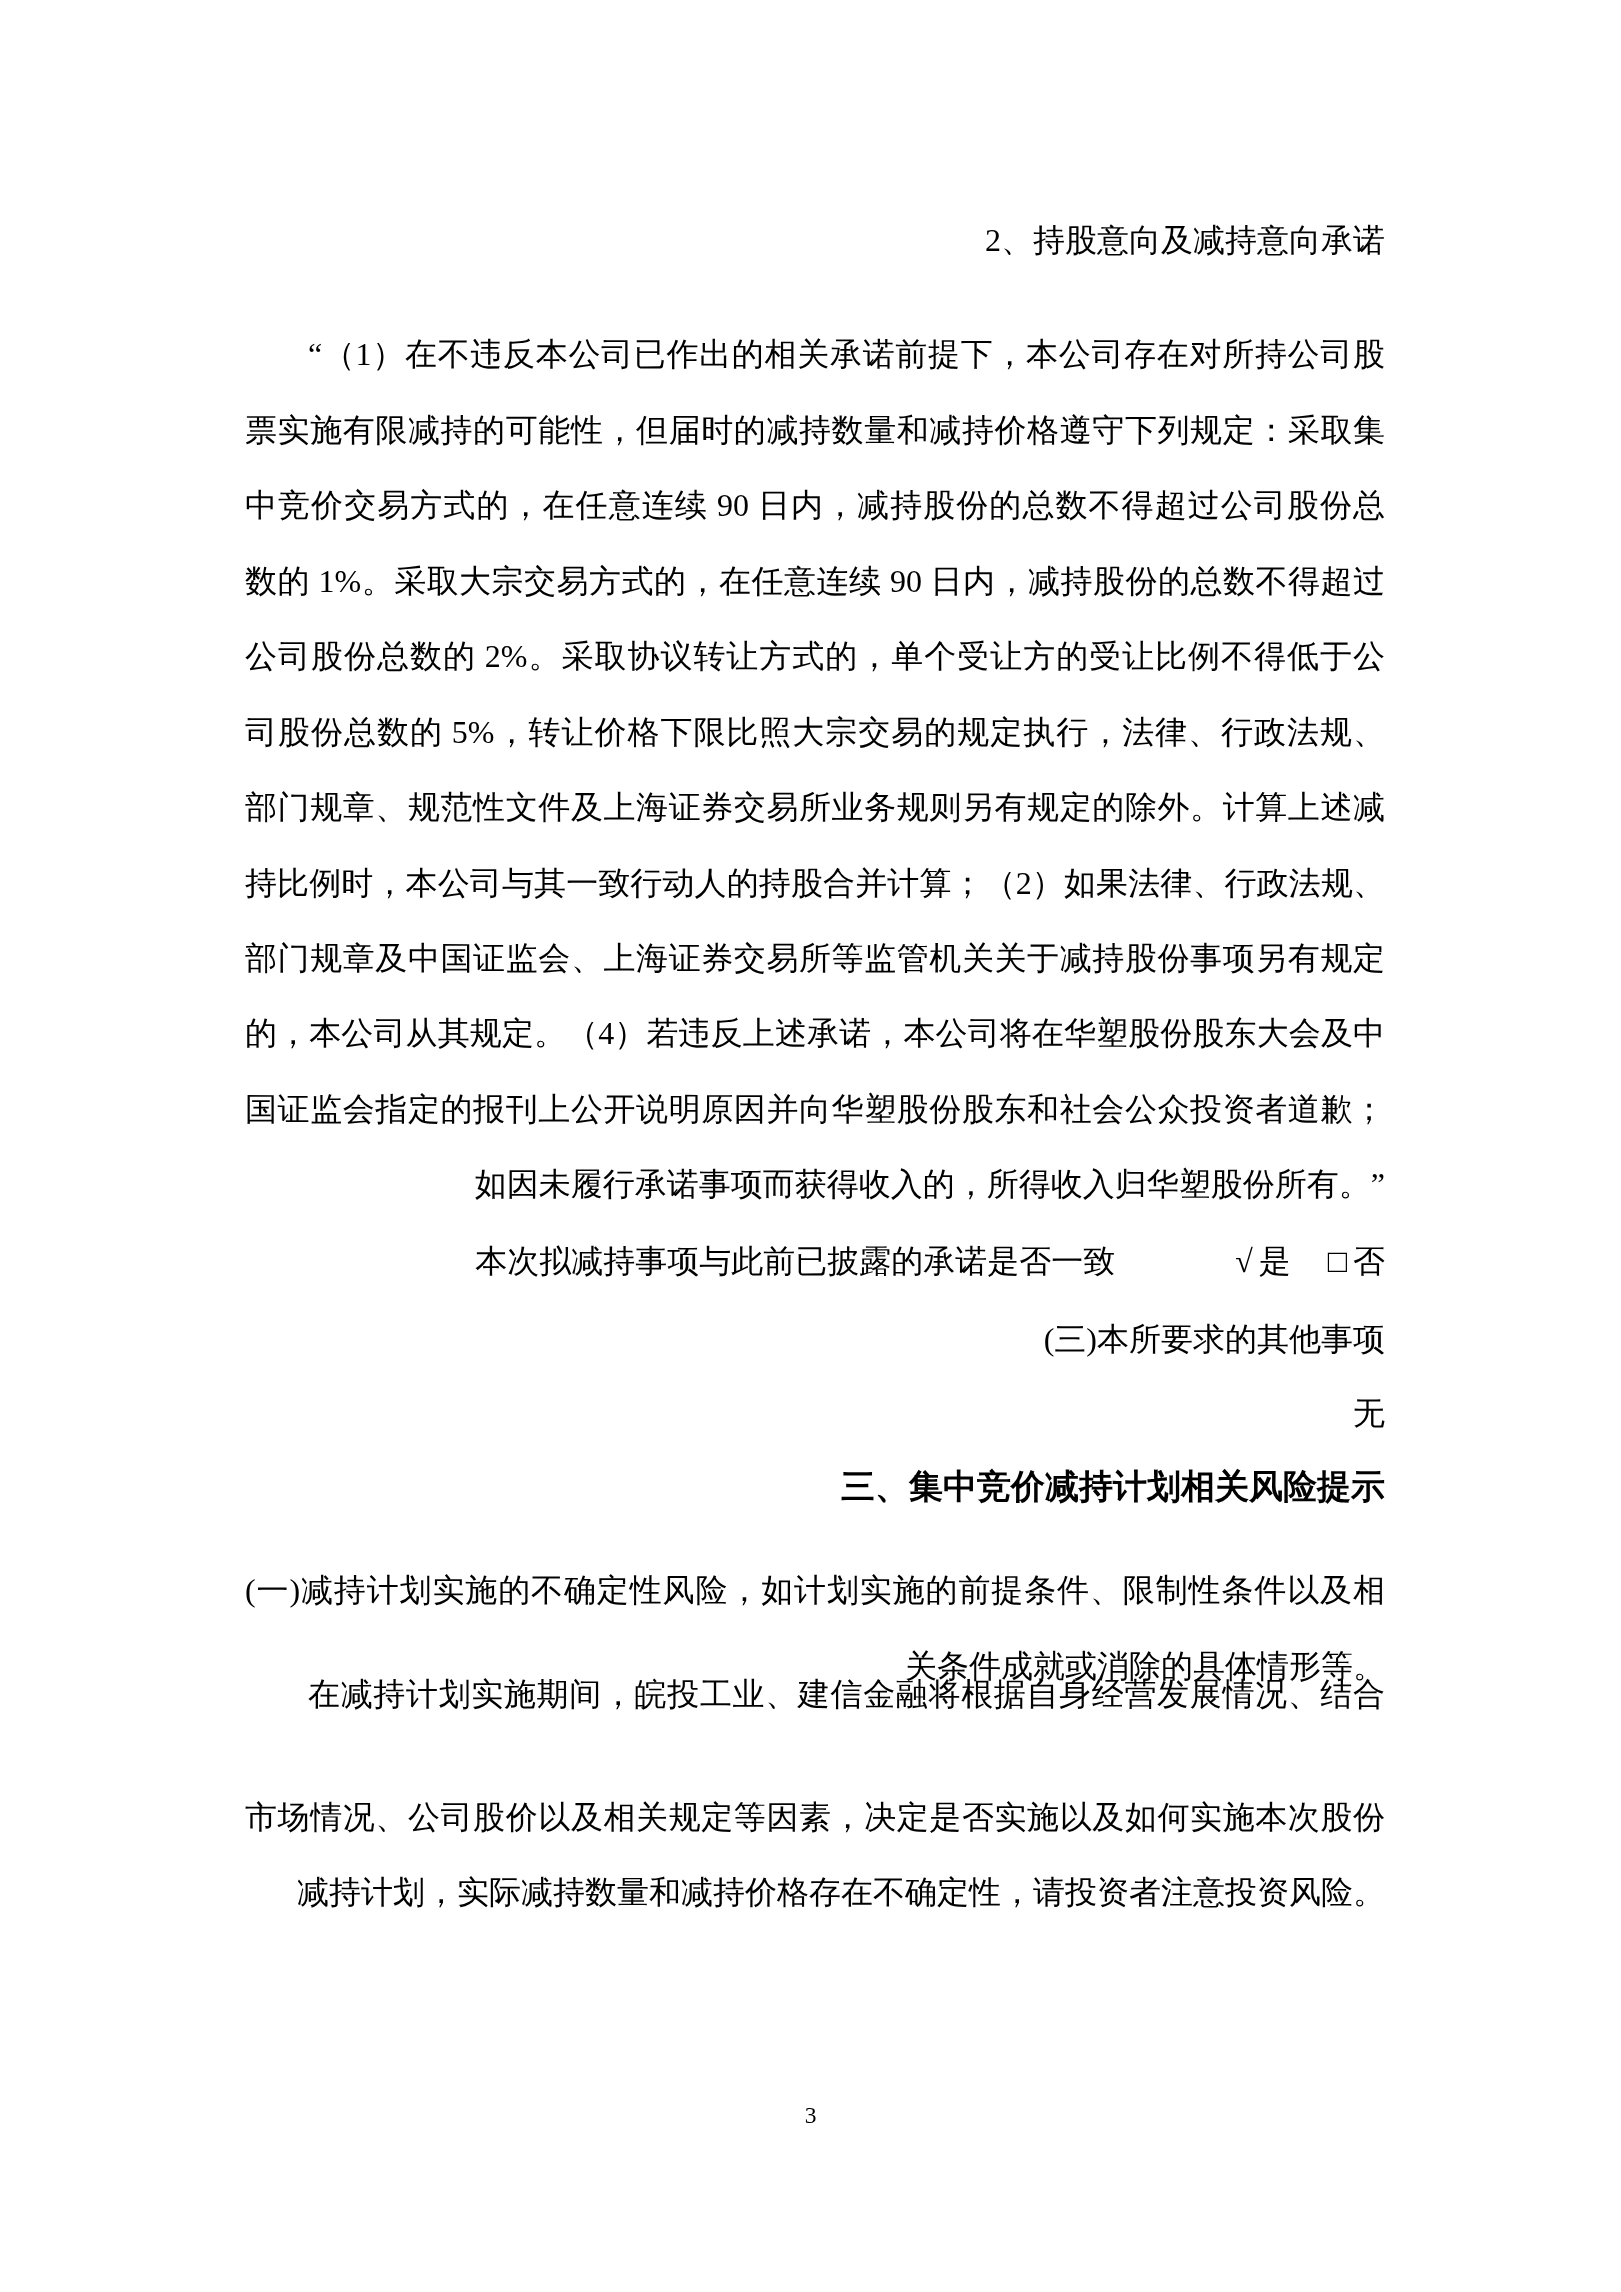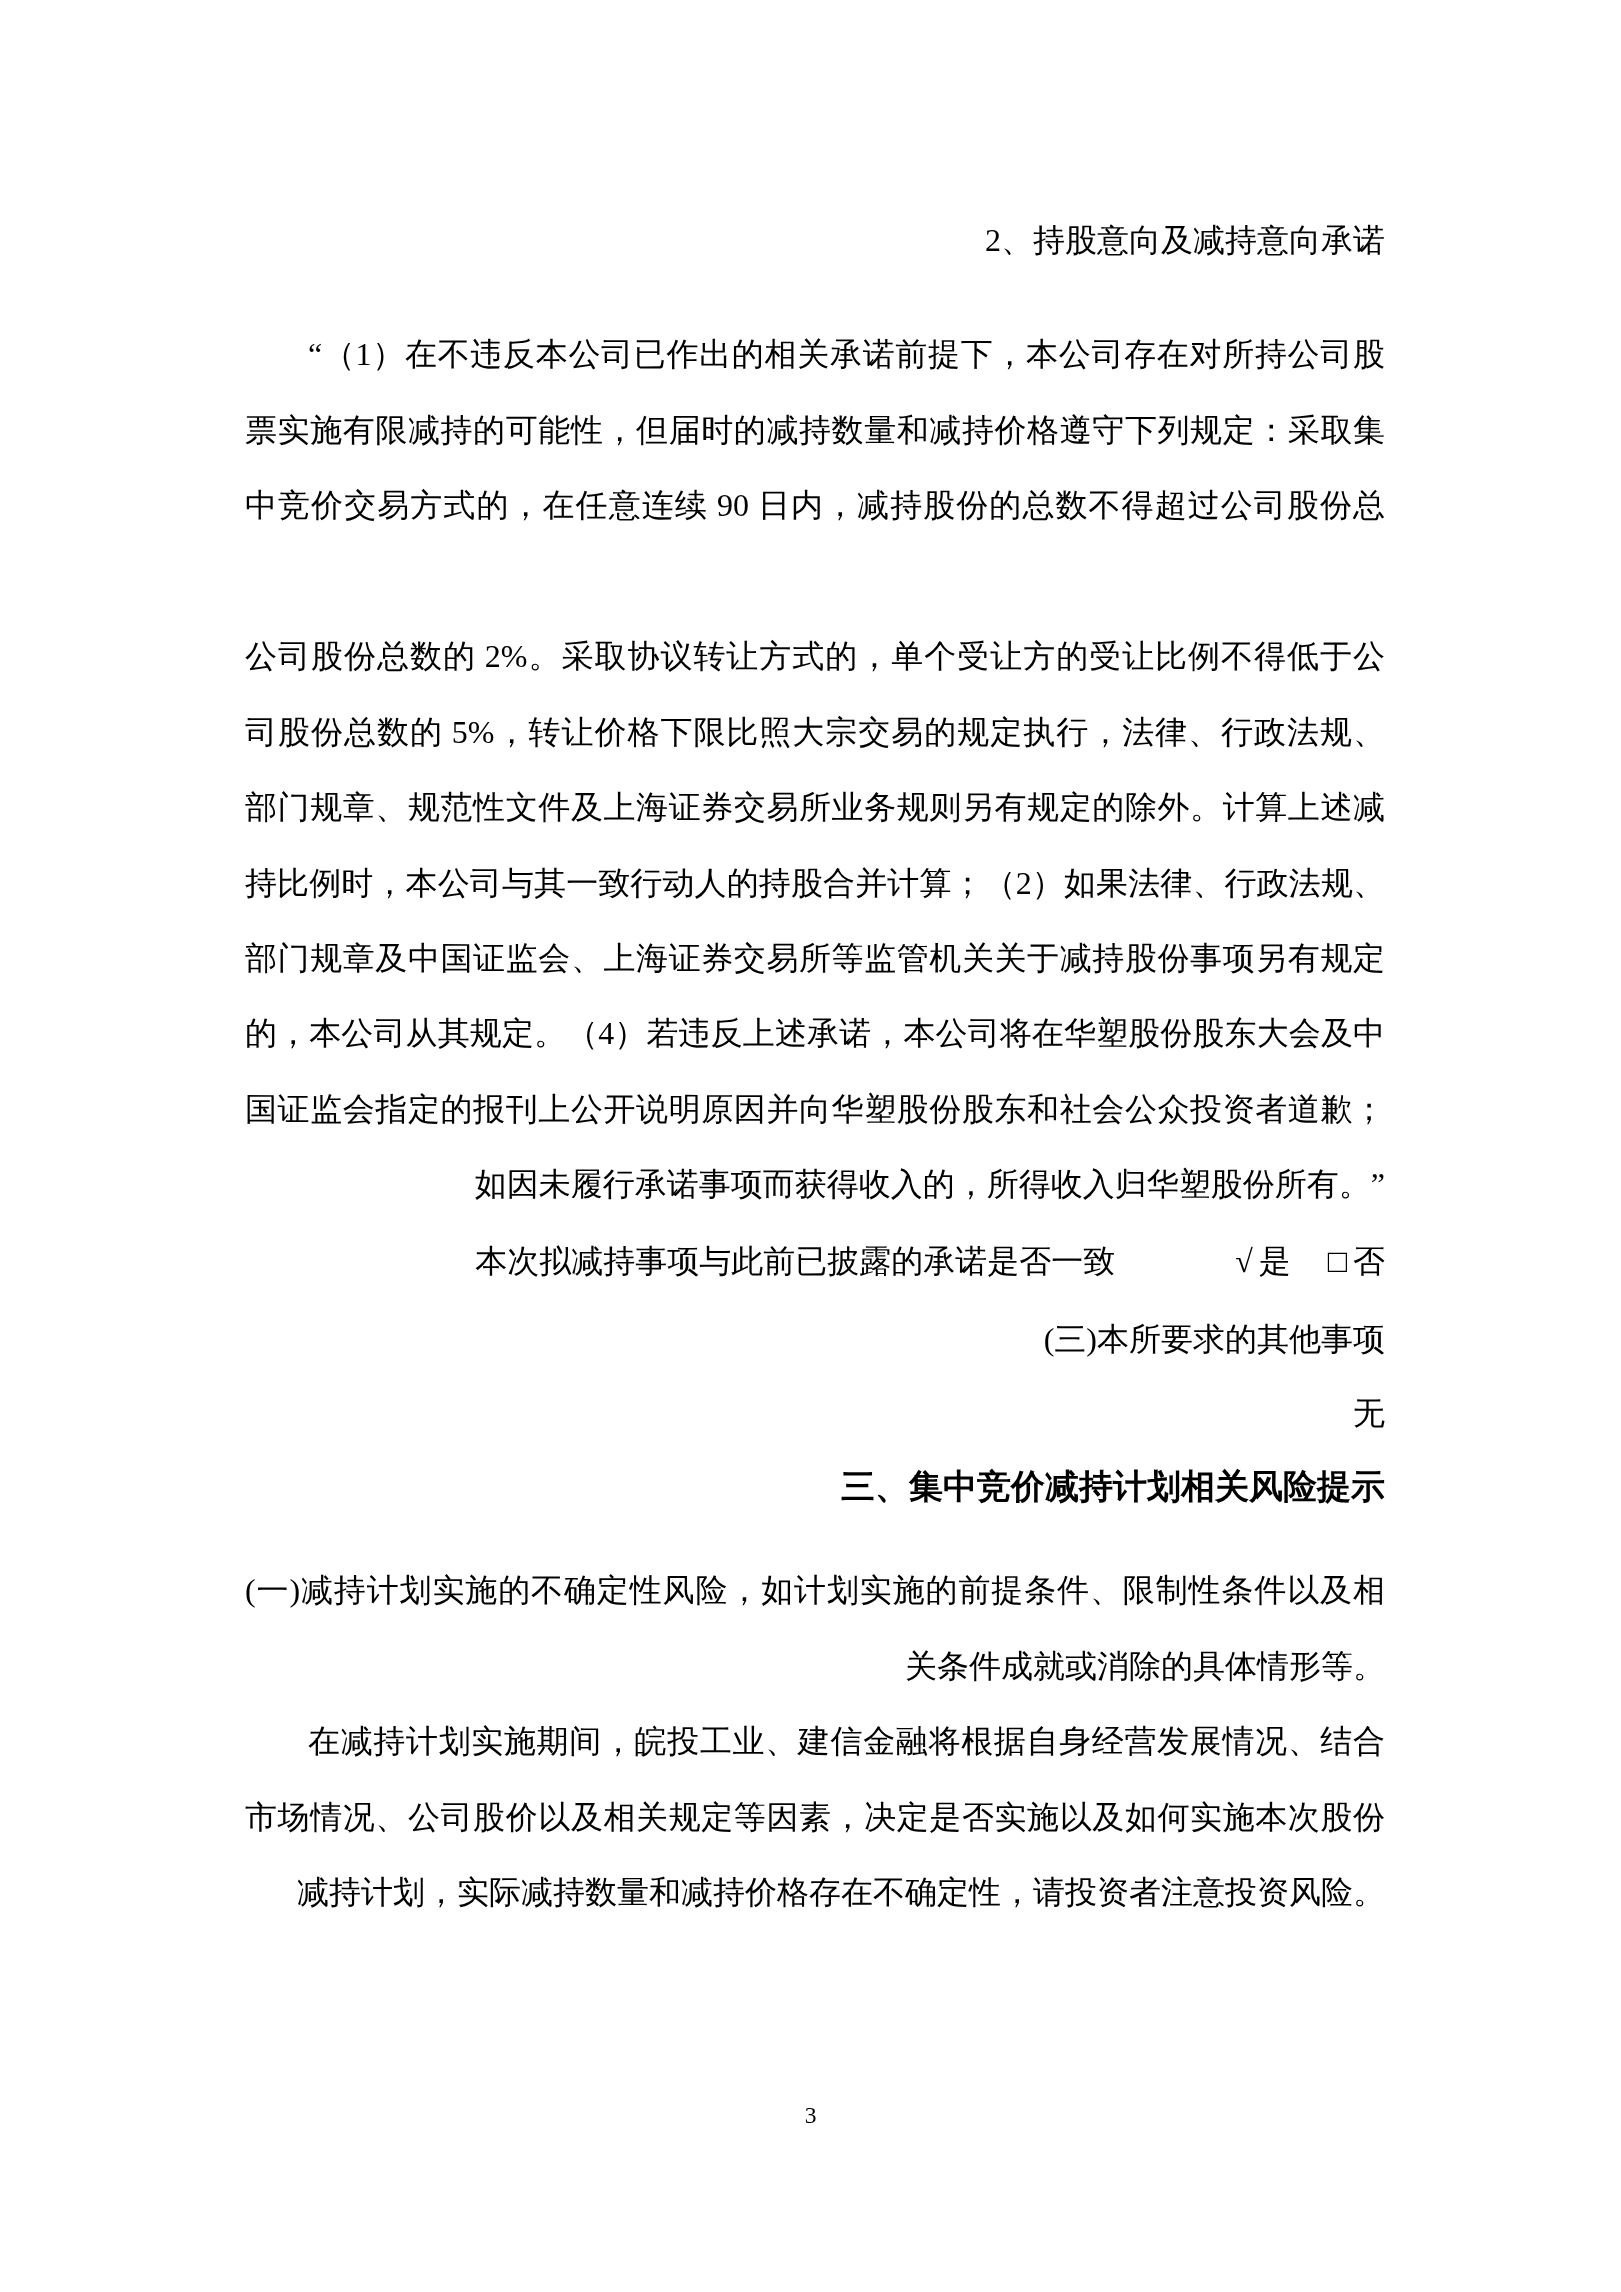--- a/index.html
+++ b/index.html
@@ -41,20 +41,21 @@
 </head>
 <body>
 
 <div class="page">
 
   <div class="ln h2num" style="top:220px">2、持股意向及减持意向承诺</div>
 
   <div class="ln just ind" style="top:334px">“（1）在不违反本公司已作出的相关承诺前提下，本公司存在对所持公司股</div>
   <div class="ln just" style="top:410px">票实施有限减持的可能性，但届时的减持数量和减持价格遵守下列规定：采取集</div>
   <div class="ln just" style="top:485px">中竞价交易方式的，在任意连续 90 日内，减持股份的总数不得超过公司股份总</div>
+  <div class="ln just" style="top:561px">数的 1%。采取大宗交易方式的，在任意连续 90 日内，减持股份的总数不得超过</div>
   <div class="ln just" style="top:636px">公司股份总数的 2%。采取协议转让方式的，单个受让方的受让比例不得低于公</div>
   <div class="ln just" style="top:712px">司股份总数的 5%，转让价格下限比照大宗交易的规定执行，法律、行政法规、</div>
   <div class="ln just" style="top:787px">部门规章、规范性文件及上海证券交易所业务规则另有规定的除外。计算上述减</div>
   <div class="ln just" style="top:863px">持比例时，本公司与其一致行动人的持股合并计算；（2）如果法律、行政法规、</div>
   <div class="ln just" style="top:938px">部门规章及中国证监会、上海证券交易所等监管机关关于减持股份事项另有规定</div>
   <div class="ln just" style="top:1013px">的，本公司从其规定。（4）若违反上述承诺，本公司将在华塑股份股东大会及中</div>
   <div class="ln just" style="top:1089px">国证监会指定的报刊上公开说明原因并向华塑股份股东和社会公众投资者道歉；</div>
   <div class="ln" style="top:1164px">如因未履行承诺事项而获得收入的，所得收入归华塑股份所有。”</div>
 
   <div class="ln ind" style="top:1241px">
@@ -63,20 +64,20 @@
 
   <div class="ln" style="top:1319px">(三)本所要求的其他事项</div>
 
   <div class="ln" style="top:1393px">无</div>
 
   <div class="ln bold" style="top:1466px">三、集中竞价减持计划相关风险提示</div>
 
   <div class="ln just" style="top:1570px">(一)减持计划实施的不确定性风险，如计划实施的前提条件、限制性条件以及相</div>
   <div class="ln ind" style="top:1646px">关条件成就或消除的具体情形等。</div>
 
-  <div class="ln just ind" style="top:1721px">在减持计划实施期间，皖投工业、建信金融将根据自身经营发展情况、结合</div>
+  <div class="ln just ind" style="top:1674px">在减持计划实施期间，皖投工业、建信金融将根据自身经营发展情况、结合</div>
   <div class="ln just" style="top:1797px">市场情况、公司股价以及相关规定等因素，决定是否实施以及如何实施本次股份</div>
   <div class="ln" style="top:1872px">减持计划，实际减持数量和减持价格存在不确定性，请投资者注意投资风险。</div>
 
   <div class="pageno" style="top:2102px">3</div>
 
 </div>
 
 
 </body></html>

